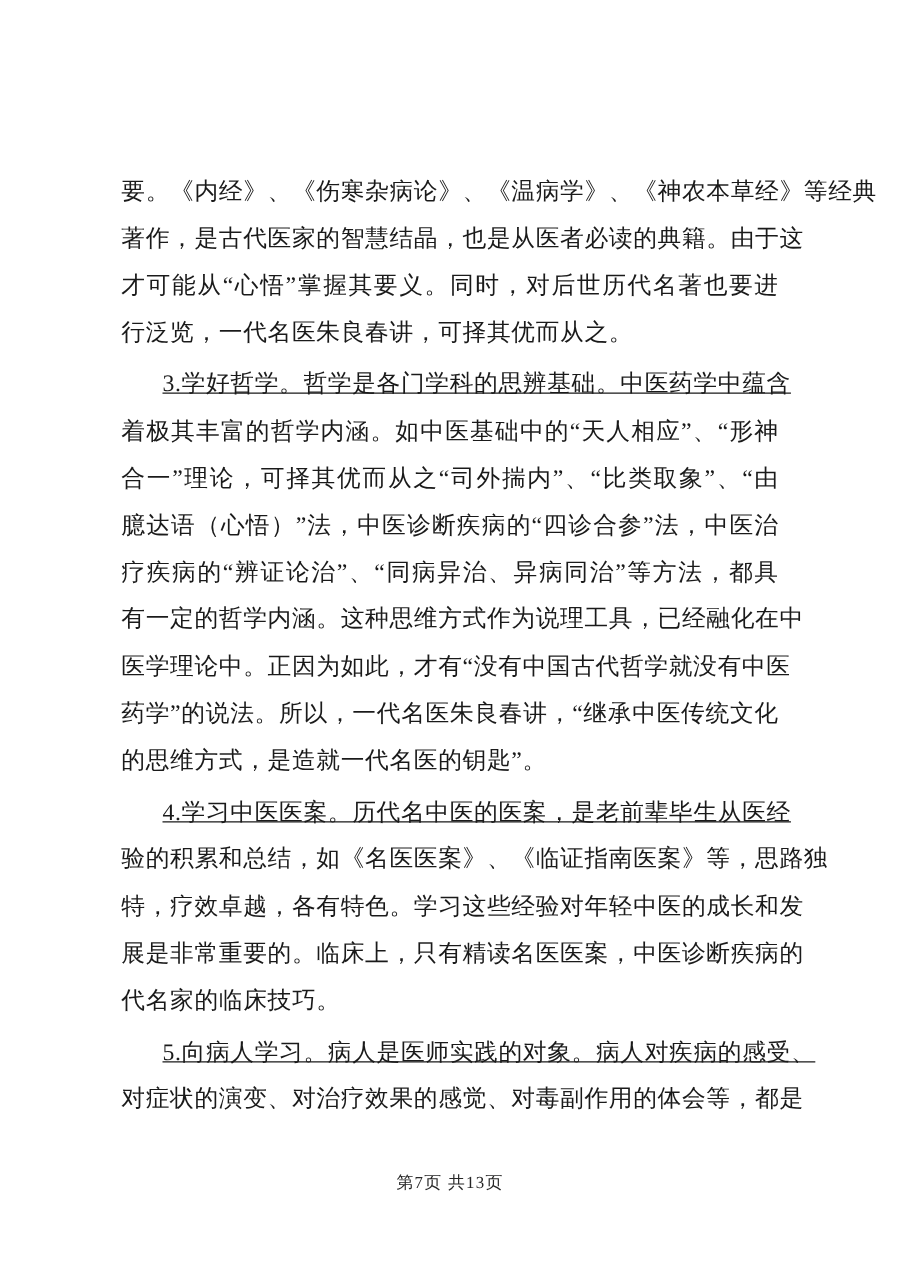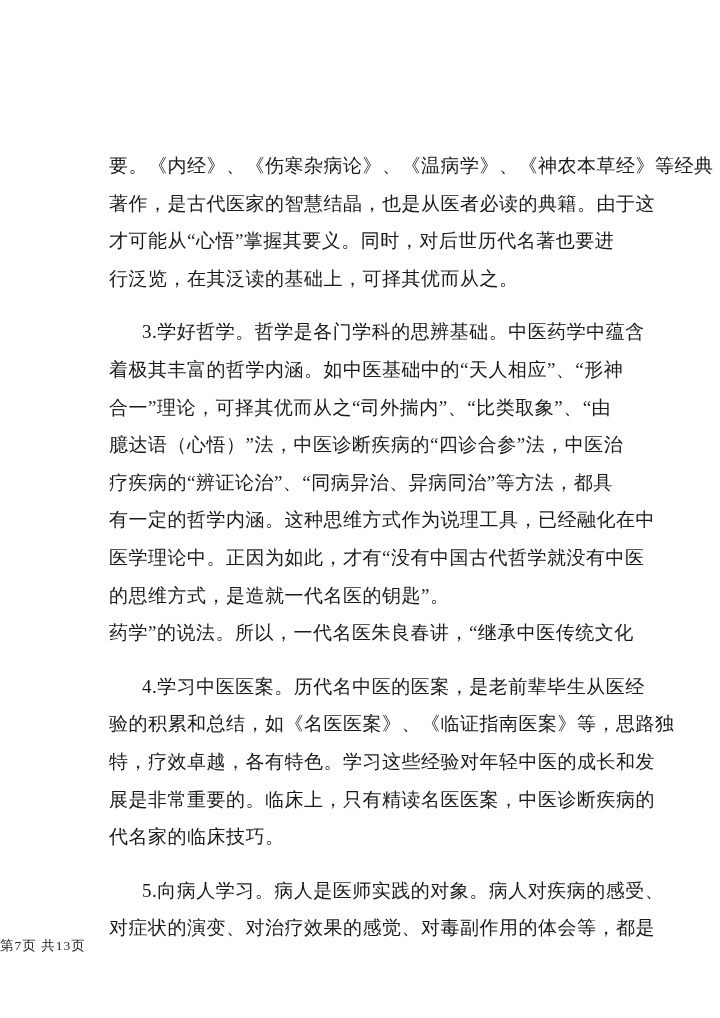--- a/index.html
+++ b/index.html
@@ -19,67 +19,68 @@
     position: absolute;
     left: 93px;
     top: 131px;
     width: 534px;
     font-size: 19px;
     line-height: 37.6px;
     color: #1a1a1a;
     letter-spacing: 0.5px;
   }
   .paragraph {
-    margin: 16px;
+    margin: 4px;
   }
   .line {
     text-align: justify;
     text-align-last: justify;
     text-justify: inter-character;
     white-space: nowrap;
   }
   .line.para-end {
     text-align-last: left;
   }
   .line.indent {
     text-indent: 33px;
+    text-decoration: underline;
   }
   .footer {
     position: absolute;
     top: 936px;
     left: 0;
     width: 100%;
-    text-align: left;
+    text-align: center;
     font-size: 13.5px;
     line-height: 20px;
     color: #262626;
     letter-spacing: 1px;
   }
 </style>
 </head>
 <body>
 
 <div class="page">
   <div class="content">
       <div class="paragraph">
         <div class="line">要。《内经》、《伤寒杂病论》、《温病学》、《神农本草经》等经典</div>
         <div class="line">著作，是古代医家的智慧结晶，也是从医者必读的典籍。由于这</div>
         <div class="line">才可能从“心悟”掌握其要义。同时，对后世历代名著也要进</div>
-        <div class="line para-end">行泛览，在其泛读的基础上，可择其优而从之。</div>
+        <div class="line para-end">行泛览，一代名医朱良春讲，可择其优而从之。</div>
       </div>
       <div class="paragraph">
         <div class="line indent">3.学好哲学。哲学是各门学科的思辨基础。中医药学中蕴含</div>
         <div class="line">着极其丰富的哲学内涵。如中医基础中的“天人相应”、“形神</div>
         <div class="line">合一”理论，可择其优而从之“司外揣内”、“比类取象”、“由</div>
         <div class="line">臆达语（心悟）”法，中医诊断疾病的“四诊合参”法，中医治</div>
         <div class="line">疗疾病的“辨证论治”、“同病异治、异病同治”等方法，都具</div>
         <div class="line">有一定的哲学内涵。这种思维方式作为说理工具，已经融化在中</div>
         <div class="line">医学理论中。正因为如此，才有“没有中国古代哲学就没有中医</div>
+        <div class="line">药学”的说法。所以，一代名医朱良春讲，“继承中医传统文化</div>
         <div class="line para-end">的思维方式，是造就一代名医的钥匙”。</div>
-        <div class="line">药学”的说法。所以，一代名医朱良春讲，“继承中医传统文化</div>
       </div>
       <div class="paragraph">
         <div class="line indent">4.学习中医医案。历代名中医的医案，是老前辈毕生从医经</div>
         <div class="line">验的积累和总结，如《名医医案》、《临证指南医案》等，思路独</div>
         <div class="line">特，疗效卓越，各有特色。学习这些经验对年轻中医的成长和发</div>
         <div class="line">展是非常重要的。临床上，只有精读名医医案，中医诊断疾病的</div>
         <div class="line para-end">代名家的临床技巧。</div>
       </div>
       <div class="paragraph">
         <div class="line indent">5.向病人学习。病人是医师实践的对象。病人对疾病的感受、</div>

